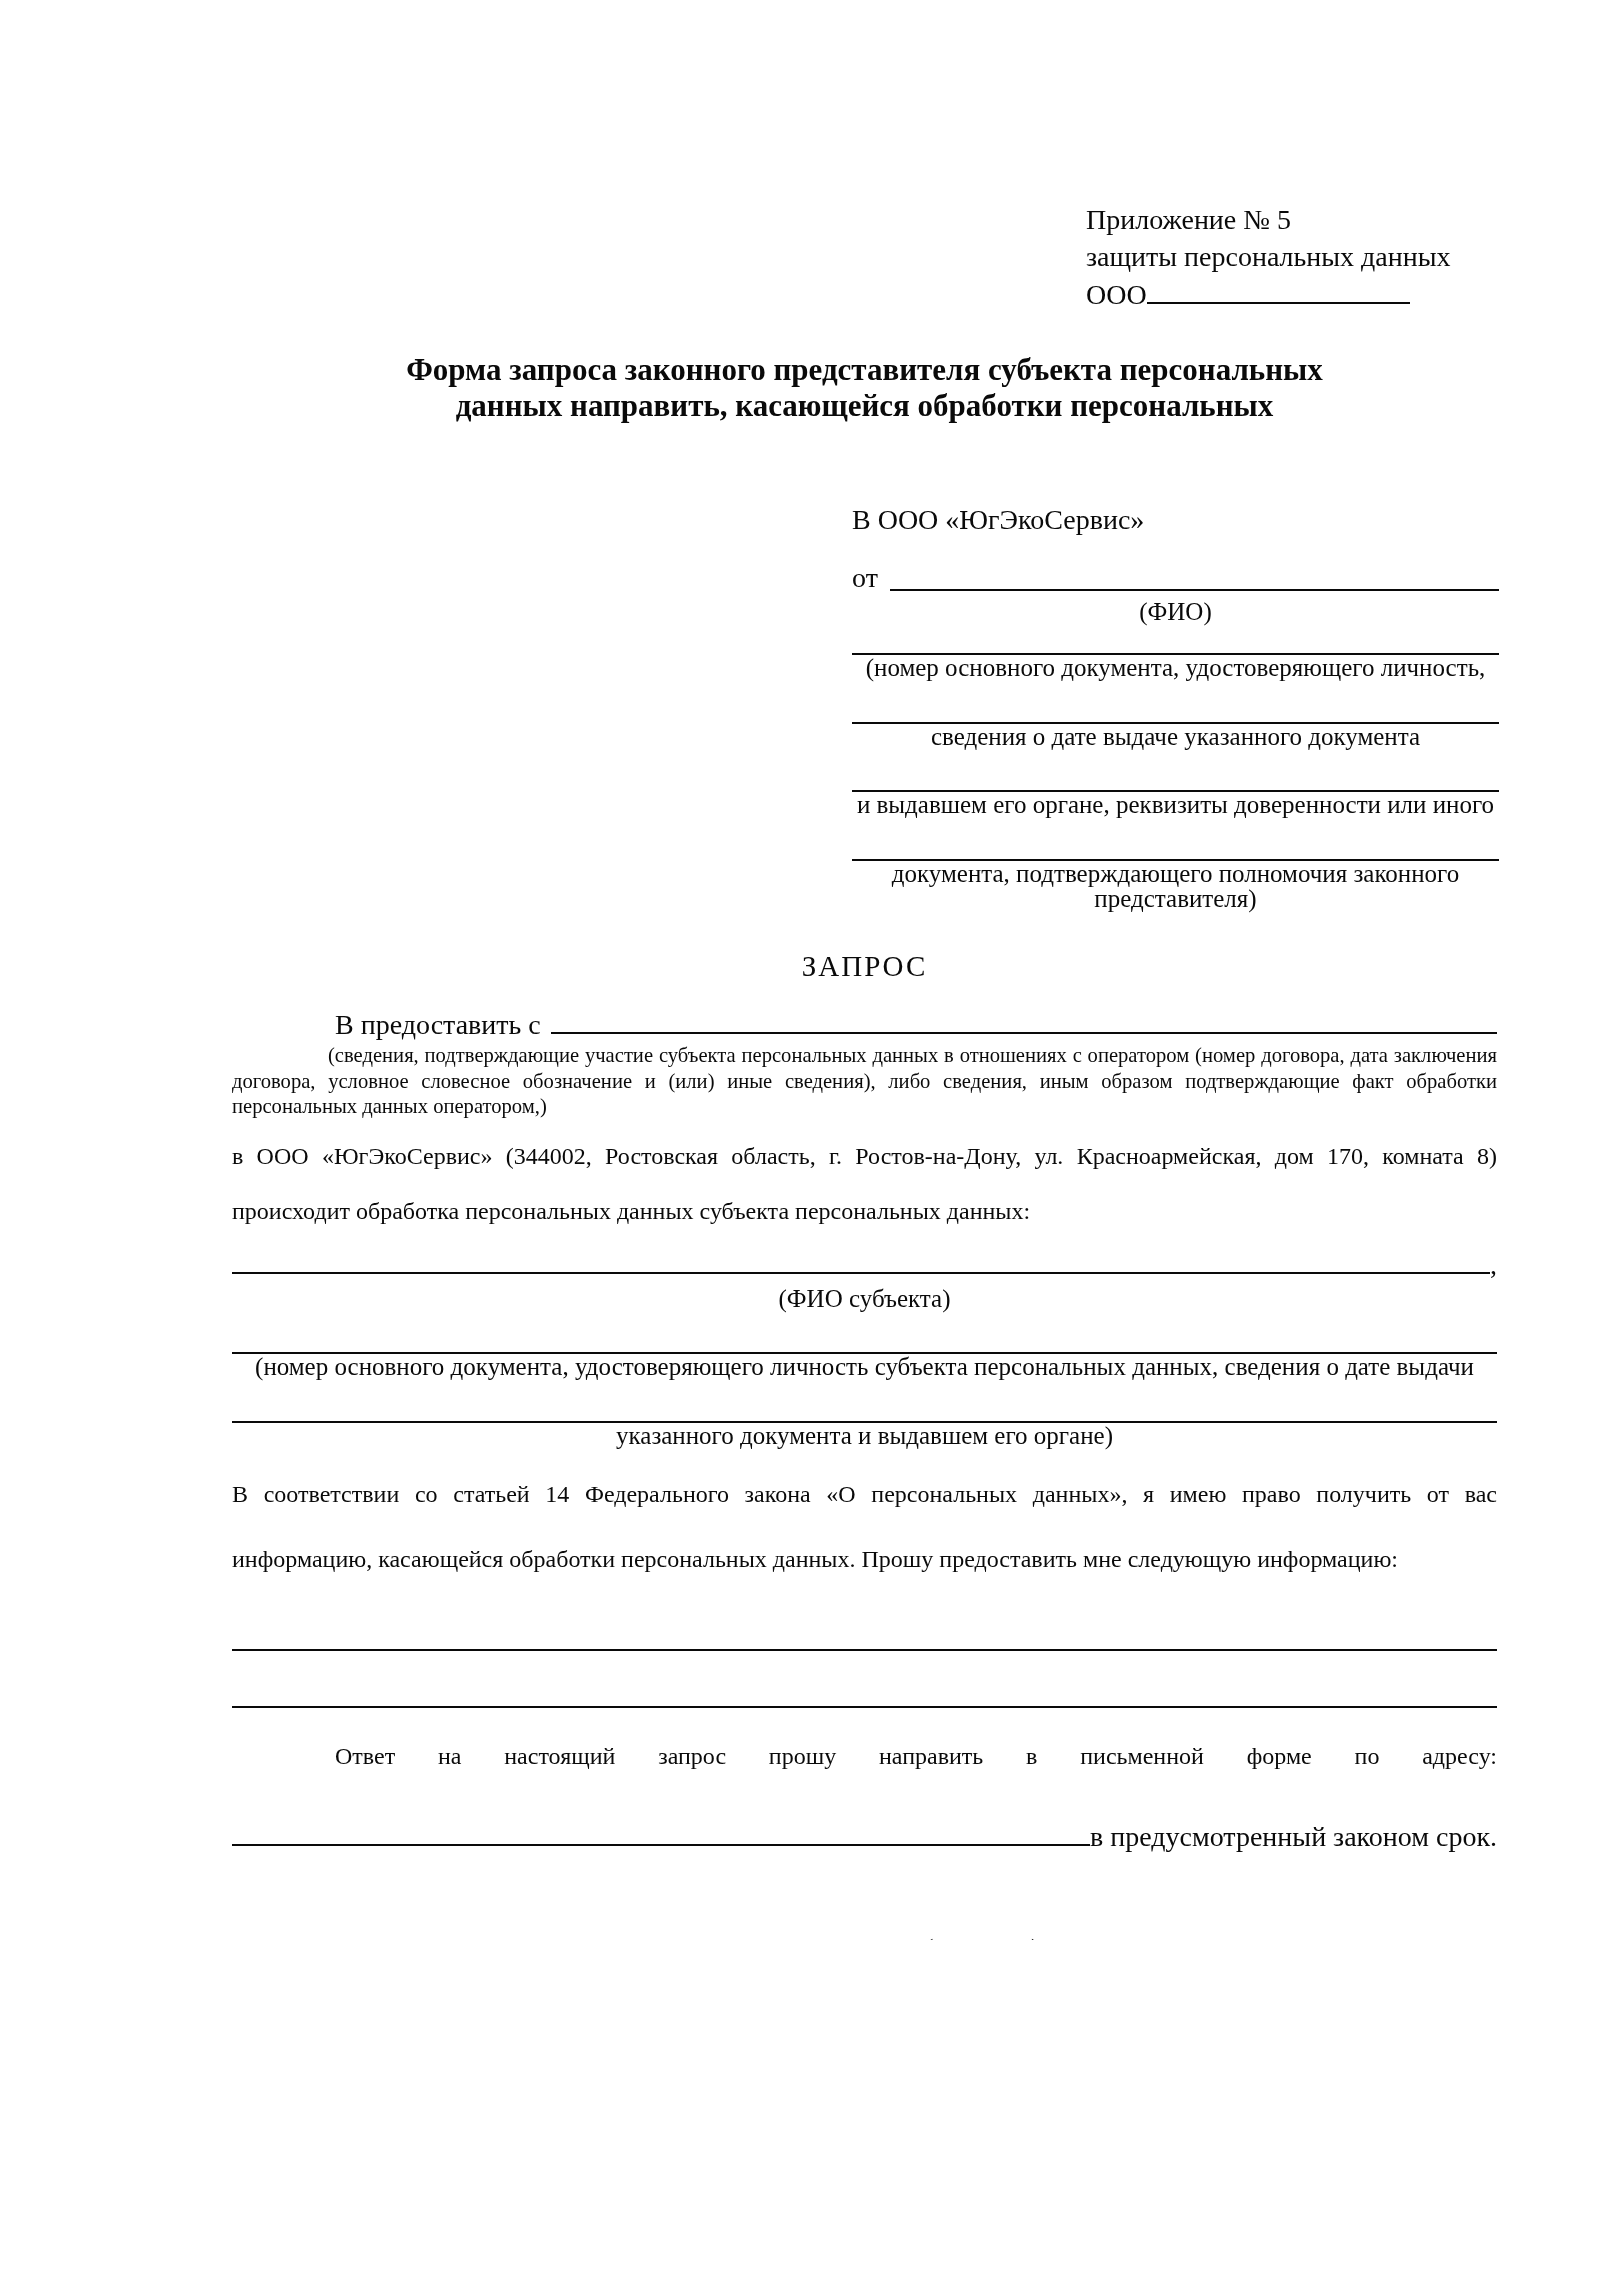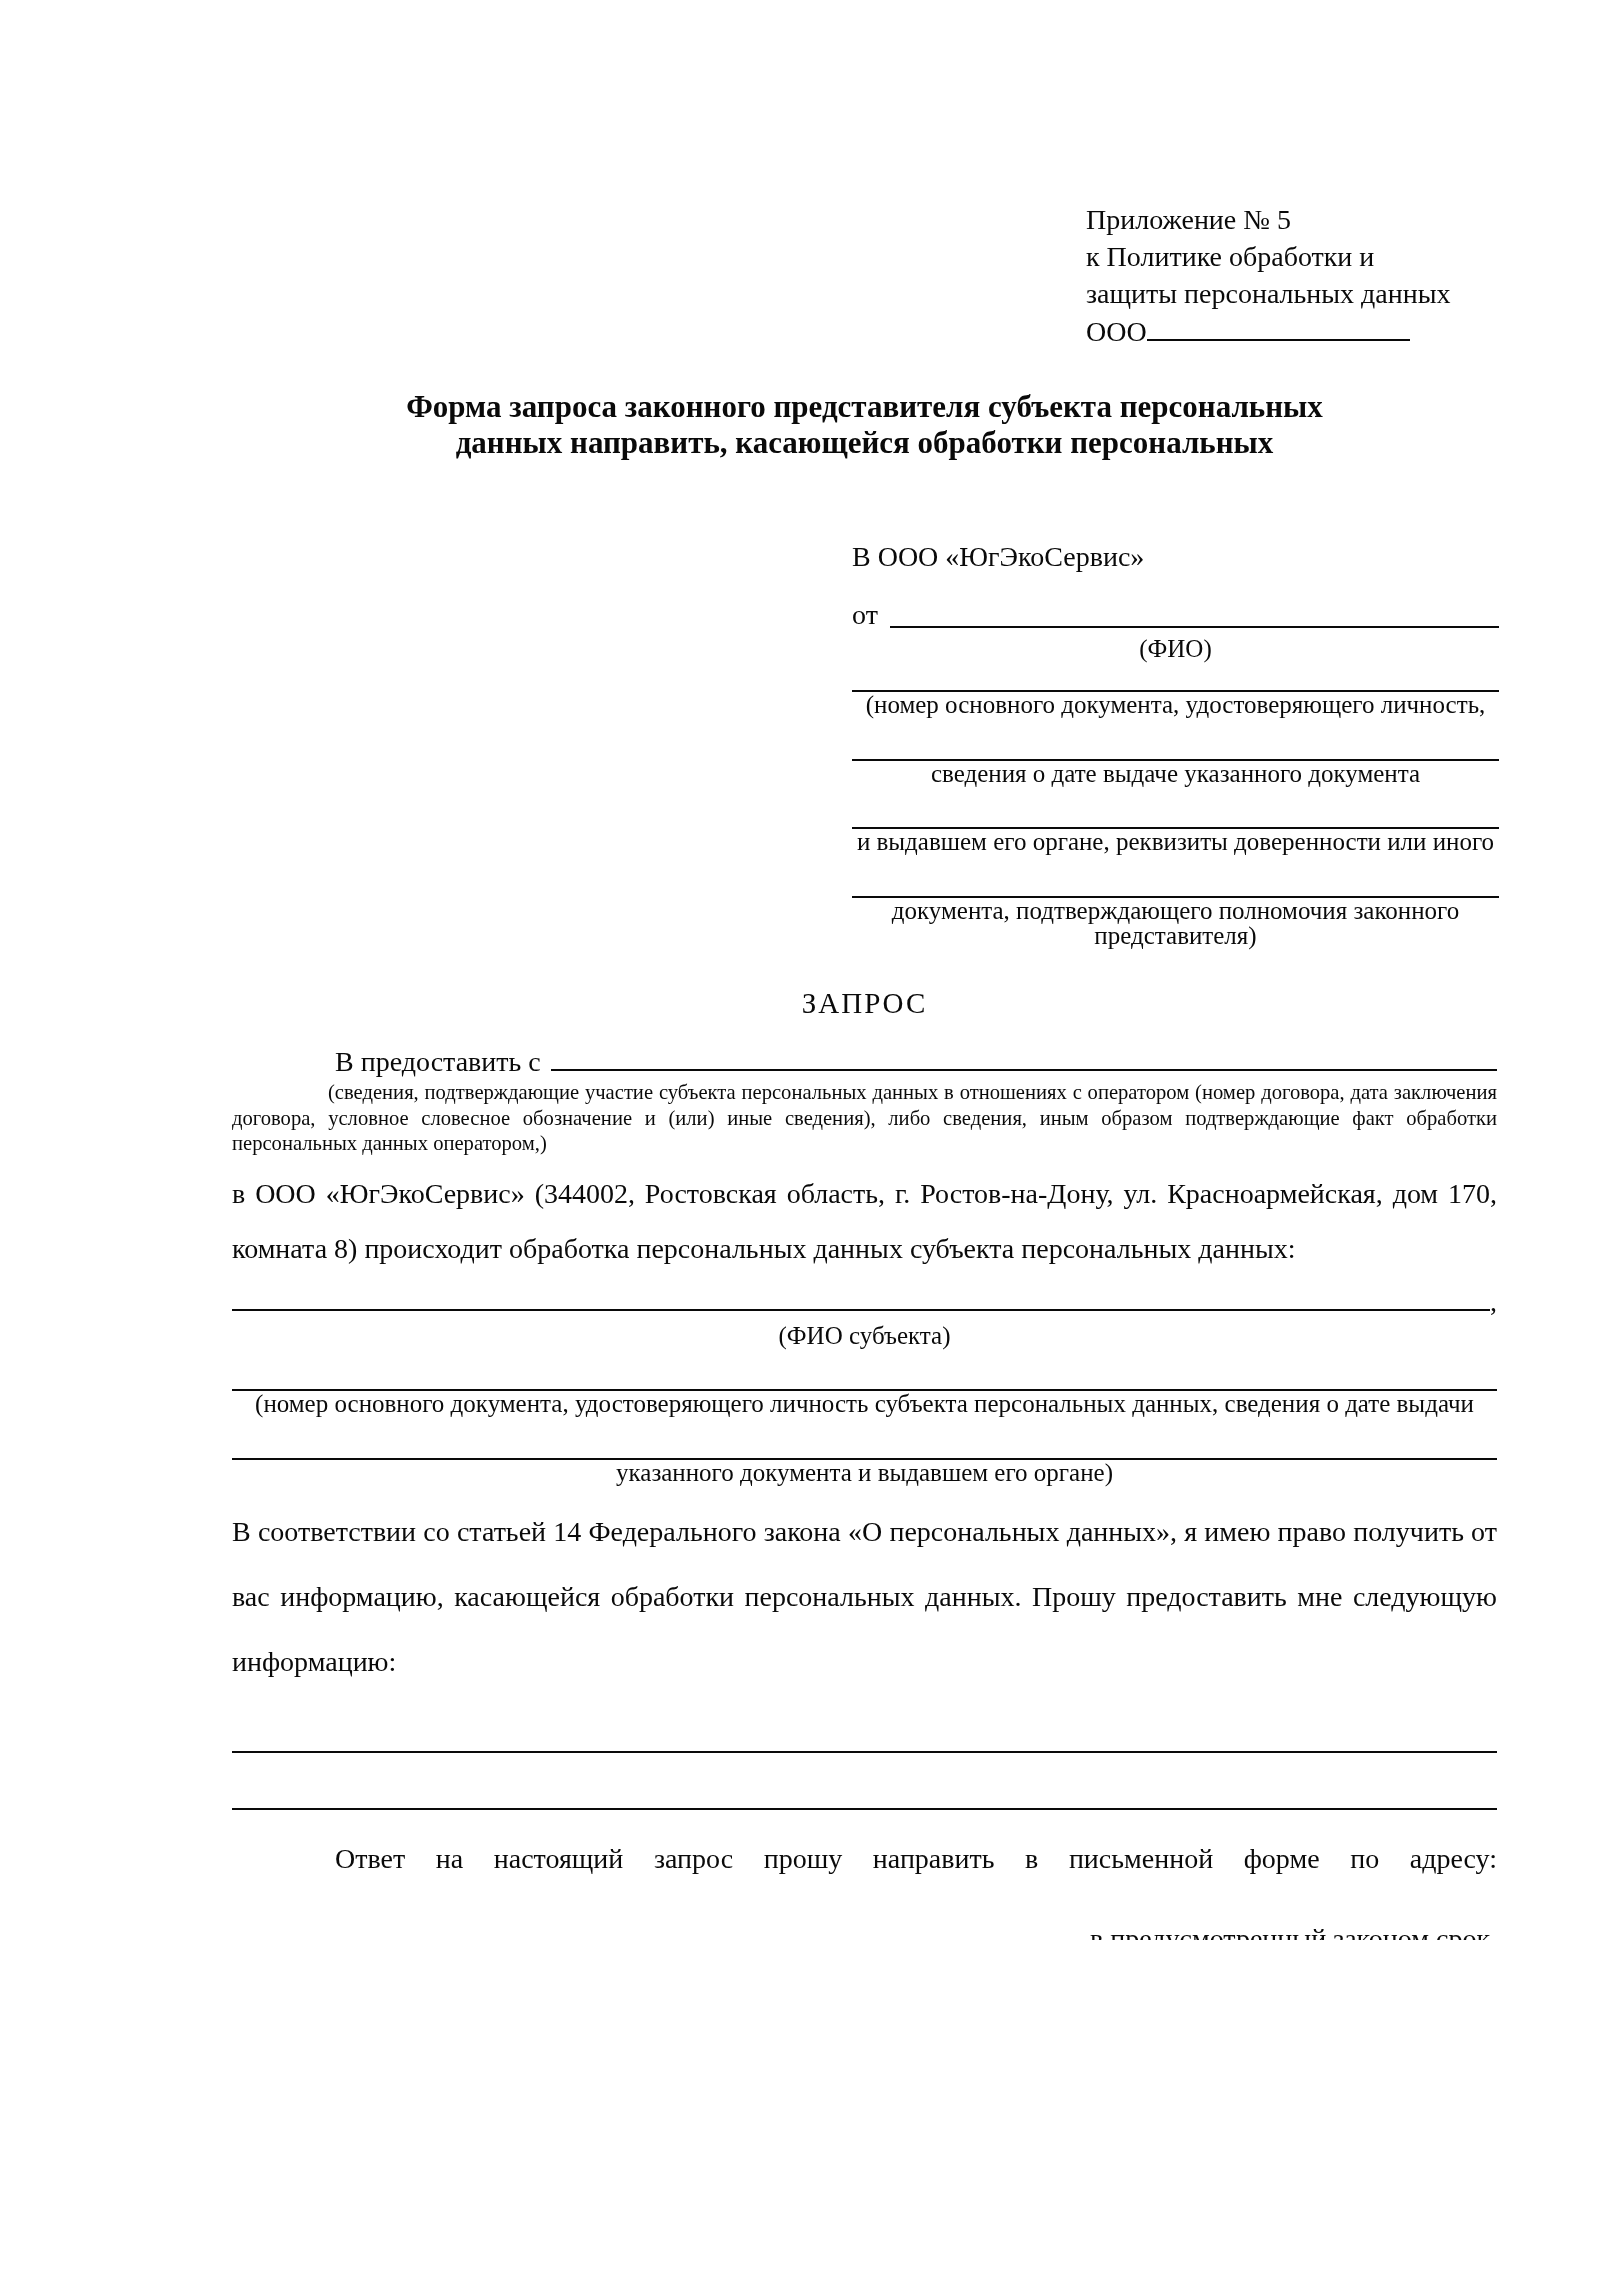--- a/index.html
+++ b/index.html
@@ -32,21 +32,21 @@
 
   
   .zapros { margin-top:37px; text-align:center; font-size:29px; line-height:35px; letter-spacing:2px; }
 
   
   .accordance-row { display:flex; align-items:baseline; margin-top:21.6px; padding-left:103px; font-size:28px; line-height:37px; }
   .accordance-row .label { white-space:nowrap; }
   .accordance-row .iblank { margin-left:9.8px; }
   .small-note { font-size:20.6px; line-height:25.5px; text-align:justify; text-indent:96px; }
 
-  .body-par { font-size:28px; text-align:justify; }
+  .body-par { font-size:24px; text-align:justify; }
   .operator-par { margin-top:9.8px; line-height:55px; }
   .comma-row { display:flex; align-items:baseline; font-size:28px; line-height:33px; margin-top:5.9px; }
   .subject-rule { border-bottom:2.9px solid #0a0a0a; height:0; margin-top:41px; }
   .law-par { margin-top:13.7px; line-height:65px; }
 
   .blank-rule { border-bottom:2.9px solid #0a0a0a; height:0; }
   .blank-rule.r1 { margin-top:57px; }
   .blank-rule.r2 { margin-top:55px; }
 
   .answer-par { margin-top:29px; line-height:39px; text-indent:103px; text-align:justify; text-align-last:justify; }
@@ -63,21 +63,20 @@
   .b-sign { width:406px; }
 </style>
 </head>
 <body>
 
 <div class="page">
   <div class="content">
 
     <div class="appendix">
       <div>Приложение № 5</div>
-      <div>к Политике обработки и</div>
       <div>защиты персональных данных</div>
       <div class="appendix-company">
         <span>ООО</span>
         <span class="iblank" style="width:263px;"></span>
       </div>
     </div>
 
     <div class="title">
       <div>Форма запроса законного представителя субъекта персональных</div>
       <div>данных направить, касающейся обработки персональных</div>

